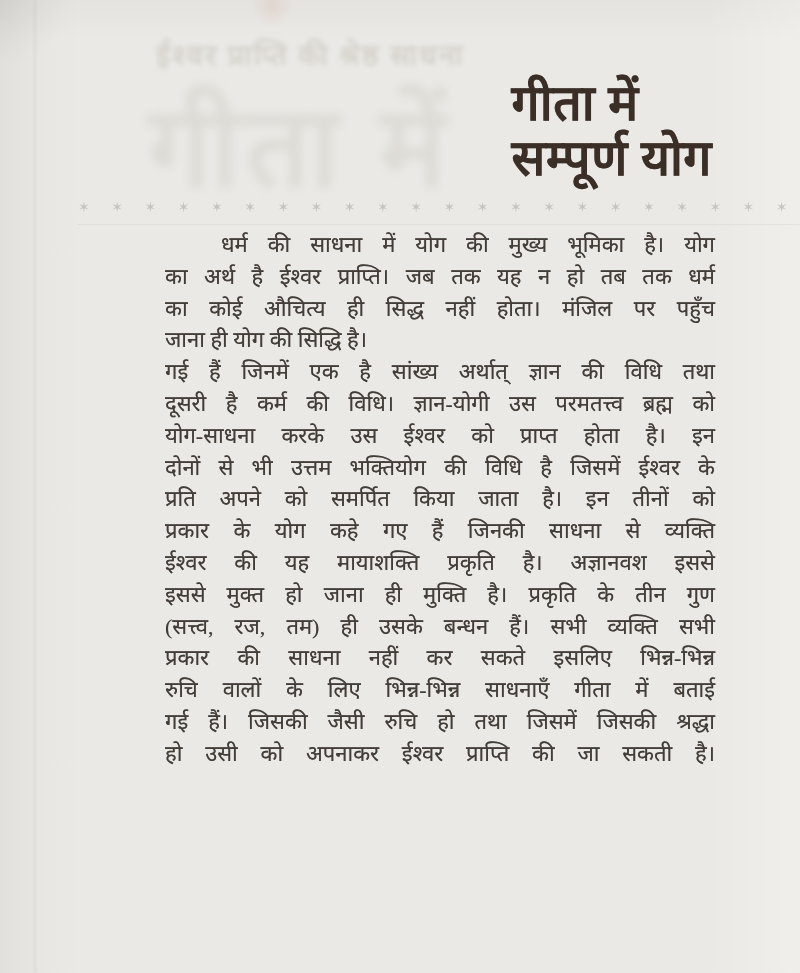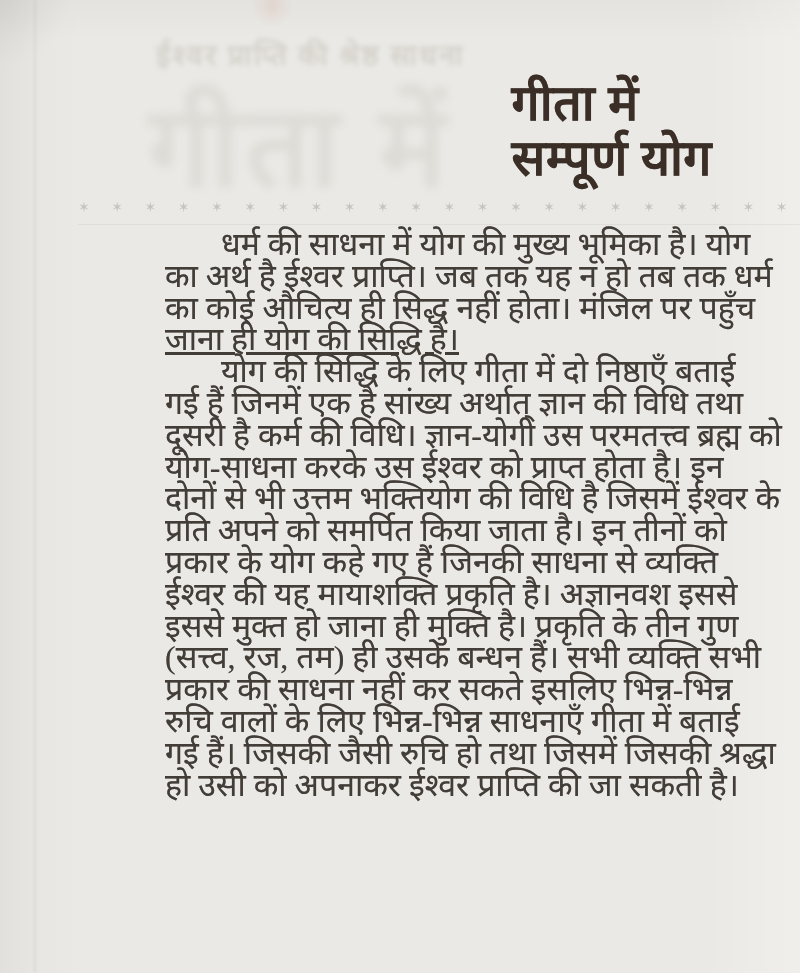--- a/index.html
+++ b/index.html
@@ -78,33 +78,33 @@
     line-height: 55px;
     font-size: 50px;
     letter-spacing: 0.5px;
     text-shadow: 0 0 0.6px rgba(56,45,36,0.55);
     margin-top: 28px;
   }
   
   .body-text {
     position: absolute;
     top: 229px; left: 165px; width: 550px;
-    font-size: 32px;
+    font-size: 22px;
     line-height: 31.8px;
     color: var(--ink);
     text-shadow: 0 0 0.5px rgba(66,60,54,0.55);
   }
   .para { margin: 0; }
   .bline {
     text-align: justify;
     text-align-last: justify;
     white-space: nowrap;
   }
   .bline.indent { padding-left: 56px; }
-  .bline.lastline { text-align-last: left; text-decoration: underline; }
+  .bline.lastline { text-align-last: left; }
 </style>
 </head>
 <body>
 
 <div class="page">
   <div class="gutter-line"></div>
 
   <div class="ghost-header">ईश्वर प्राप्ति की श्रेष्ठ साधना</div>
 
   <div class="ghost-big-title">गीता में</div>
@@ -117,21 +117,20 @@
   </div>
 
   <div class="body-text">
       <div class="para">
         <div class="bline indent">धर्म की साधना में योग की मुख्य भूमिका है। योग</div>
         <div class="bline">का अर्थ है ईश्वर प्राप्ति। जब तक यह न हो तब तक धर्म</div>
         <div class="bline">का कोई औचित्य ही सिद्ध नहीं होता। मंजिल पर पहुँच</div>
         <div class="bline lastline">जाना ही योग की सिद्धि है।</div>
       </div>
       <div class="para">
-        <div class="bline indent">योग की सिद्धि के लिए गीता में दो निष्ठाएँ बताई</div>
         <div class="bline">गई हैं जिनमें एक है सांख्य अर्थात् ज्ञान की विधि तथा</div>
         <div class="bline">दूसरी है कर्म की विधि। ज्ञान-योगी उस परमतत्त्व ब्रह्म को</div>
         <div class="bline">योग-साधना करके उस ईश्वर को प्राप्त होता है। इन</div>
         <div class="bline">दोनों से भी उत्तम भक्तियोग की विधि है जिसमें ईश्वर के</div>
         <div class="bline">प्रति अपने को समर्पित किया जाता है। इन तीनों को</div>
         <div class="bline">प्रकार के योग कहे गए हैं जिनकी साधना से व्यक्ति</div>
         <div class="bline">ईश्वर की यह मायाशक्ति प्रकृति है। अज्ञानवश इससे</div>
         <div class="bline">इससे मुक्त हो जाना ही मुक्ति है। प्रकृति के तीन गुण</div>
         <div class="bline">(सत्त्व, रज, तम) ही उसके बन्धन हैं। सभी व्यक्ति सभी</div>
         <div class="bline">प्रकार की साधना नहीं कर सकते इसलिए भिन्न-भिन्न</div>

